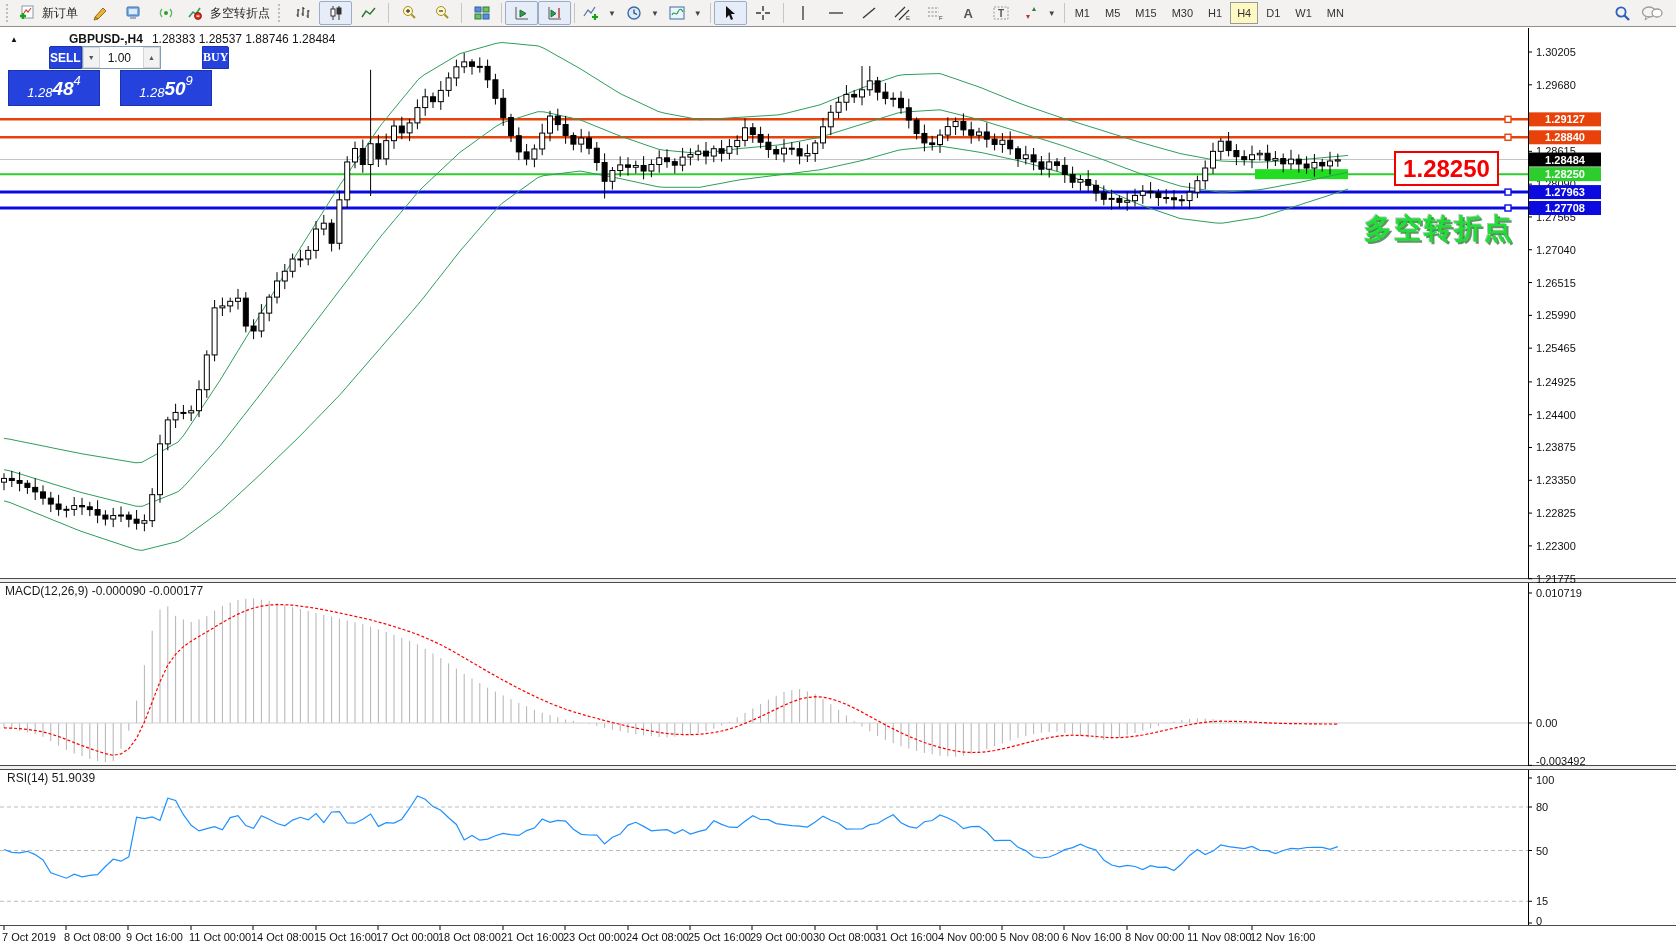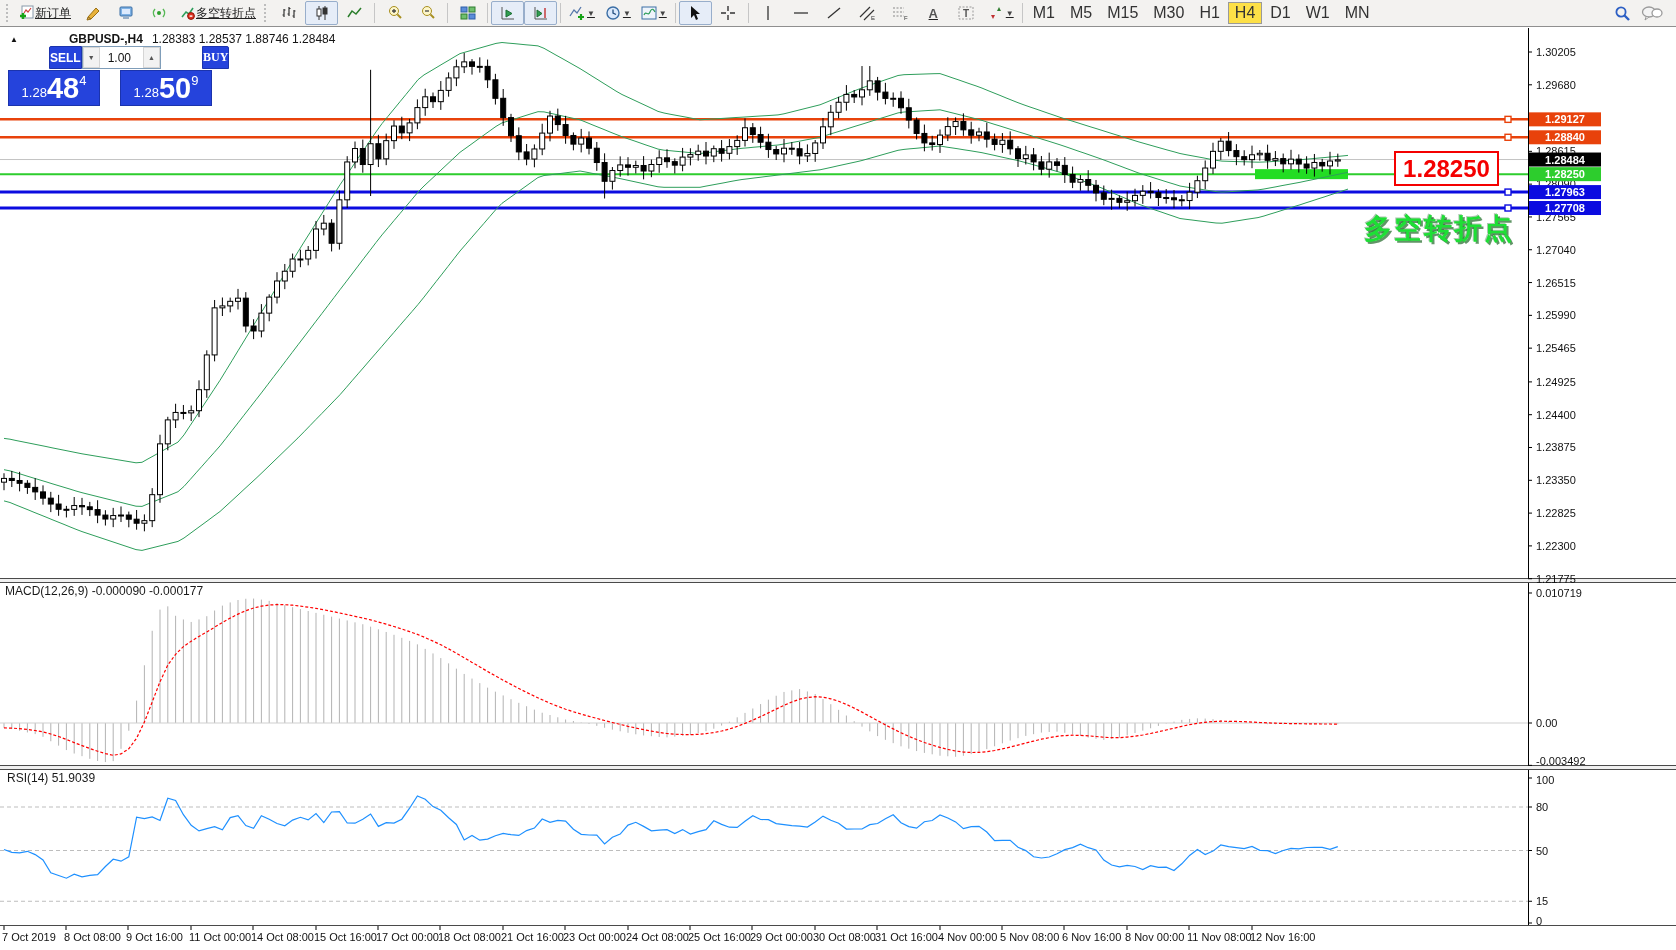--- a/index.html
+++ b/index.html
@@ -1,46 +1,46 @@
 <!DOCTYPE html>
 <html><head>
 <meta charset="utf-8">
 <style>
   html,body{margin:0;padding:0;}
   body{width:1676px;height:950px;overflow:hidden;background:#fff;
        font-family:"Liberation Sans",sans-serif;position:relative;}
   
   .toolbar{position:absolute;top:0;left:0;width:1676px;height:27px;background:#f3f2f0;
            border-bottom:1px solid #8f8f8f;display:flex;align-items:center;padding:0 3px;box-sizing:border-box;}
-  .tbtn{height:22px;min-width:23px;display:flex;align-items:center;justify-content:center;gap:0;
-        padding:0 4px;border:1px solid transparent;border-radius:2px;font-size:12px;color:#222;cursor:default;text-decoration:underline;}
+  .tbtn{height:22px;min-width:23px;display:flex;align-items:center;justify-content:center;gap:7px;
+        padding:0 4px;border:1px solid transparent;border-radius:2px;font-size:12px;color:#222;cursor:default;}
   .tbtn.pressed{background:#e6edf8;border-color:#98aecb;}
   .tsep{width:1px;height:20px;background:#c6c6c6;margin:0 3px;}
   .tgrip{width:3px;height:18px;border-left:2px dotted #bdbdbd;margin:0 3px;}
   .caret{font-size:8px;color:#444;margin-left:2px;}
   .tf-group{display:flex;align-items:center;gap:1px;}
-  .tf-btn{height:20px;padding:0 6px;font-size:16px;color:#333;border:1px solid transparent;display:flex;align-items:center;}
-  .tf-btn.pressed{background:#fde047;border-color:#9a9a9a;}
+  .tf-btn{height:20px;padding:0 6px;font-size:11px;color:#333;border:1px solid transparent;display:flex;align-items:center;}
+  .tf-btn.pressed{background:#fef9c3;border-color:#9a9a9a;}
   .toolbar-right{margin-left:auto;display:flex;align-items:center;gap:10px;padding-right:10px;}
   
   .chart-title{position:absolute;left:10px;top:32px;font-size:12px;color:#141414;display:flex;gap:9px;align-items:center;z-index:5;}
   .chart-title .tri{font-size:8px;color:#111;}
   .chart-title b{font-weight:700;margin-left:42px;}
   .trade-panel{position:absolute;left:8px;top:46px;width:204px;z-index:6;}
   .tp-row1{display:flex;height:23px;}
   .tp-btn{background:#2543DC;color:#fff;font-size:12px;font-weight:bold;display:flex;align-items:center;justify-content:center;border:1px solid #1b33ad;margin-left:41px;}
   .tp-sell{width:58px;border-radius:2px 0 0 0;}
   .tp-buy{width:58px;border-radius:0 2px 0 0;font-family:Liberation Serif, serif;}
   .tp-spin{flex:1;display:flex;background:#fff;border:1px solid #7f9db9;box-sizing:border-box;gap:8px;}
   .tp-spin .sp-btn{width:15px;display:flex;align-items:center;justify-content:center;font-size:7px;color:#555;background:#f2f2f2;border:1px solid #d5d5d5;}
   .tp-spin .sp-val{flex:1;display:flex;align-items:center;justify-content:flex-end;padding-right:4px;font-size:12px;color:#111;}
-  .tp-prices{display:flex;gap:20px;margin-top:1px;}
+  .tp-prices{display:flex;gap:20px;margin-top:1px;font-style:italic;}
   .tp-tile{width:99px;height:36px;background:#2543DC;color:#fff;display:flex;align-items:flex-end;justify-content:center;padding-bottom:2px;box-sizing:border-box;border:1px solid #1b33ad;}
   .tp-tile .sm{font-size:13px;line-height:20px;}
-  .tp-tile .bg{font-size:29px;font-weight:bold;line-height:29px;letter-spacing:0;}
+  .tp-tile .bg{font-size:19px;font-weight:bold;line-height:29px;letter-spacing:0;}
   .tp-tile .sup{font-size:13px;line-height:13px;align-self:flex-start;margin-top:3px;}
   .price-callout{position:absolute;left:1394px;top:151px;width:101px;height:31px;background:#fff;border:2px solid #f40000;
                  color:#f40000;font-size:24px;font-weight:bold;display:flex;align-items:center;justify-content:center;z-index:7;}
   .cn-note{position:absolute;left:1364px;top:210px;font-size:28px;font-weight:bold;color:#1ddf35;z-index:7;
            text-shadow:2px 2px 0 rgba(12,92,22,.65), -1px -1px 0 rgba(12,92,22,.35);letter-spacing:2px;text-align:center;}
   svg text{font-family:"Liberation Sans",sans-serif;}
   .icon16{width:16px;height:16px;display:block;}
   .icon18{width:18px;height:16px;display:block;}
 </style>
 </head>

